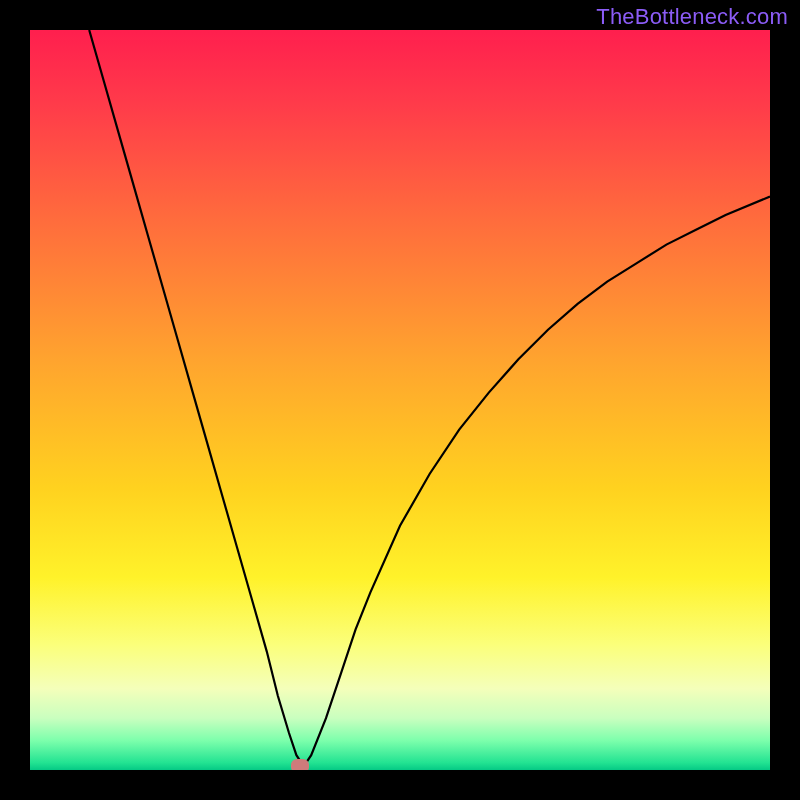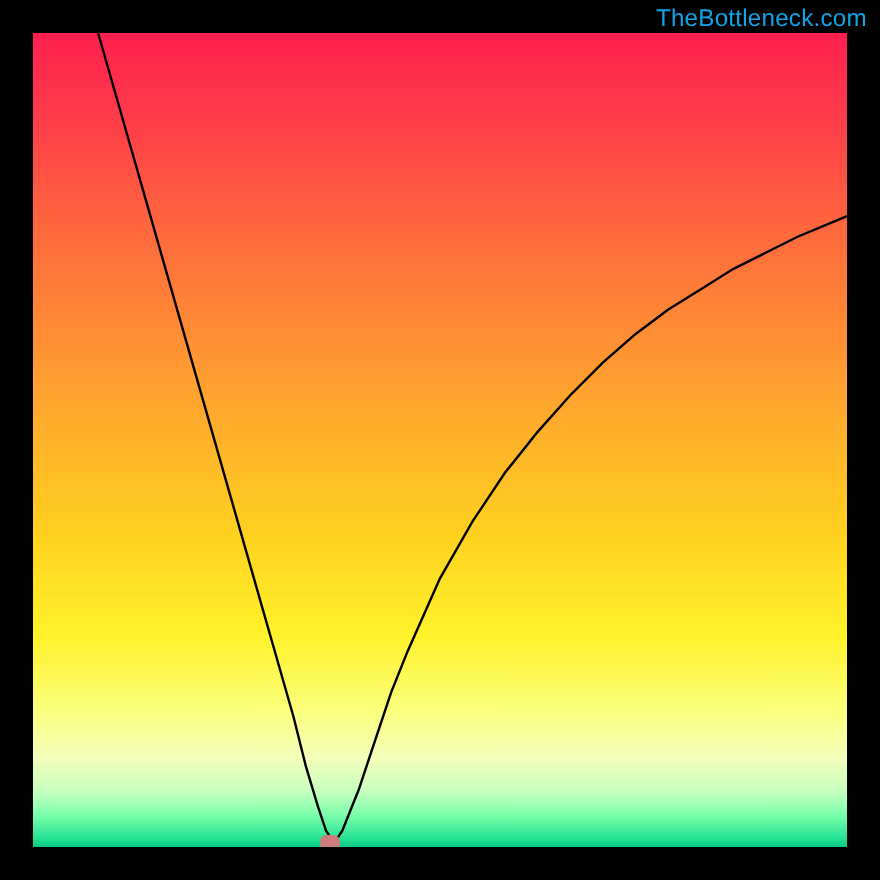--- a/index.html
+++ b/index.html
@@ -14,21 +14,21 @@
   .frame {
     position: relative;
     width: 800px;
     height: 800px;
     background: #000;
   }
   .watermark {
     position: absolute;
     top: 4px;
     right: 12px;
-    color: #0ea5e9;
+    color: #8b5cf6;
     font-size: 22px;
     font-weight: 400;
     letter-spacing: 0.2px;
     z-index: 5;
     user-select: none;
   }
   .plot-area {
     position: absolute;
     left: 30px;
     top: 30px;

